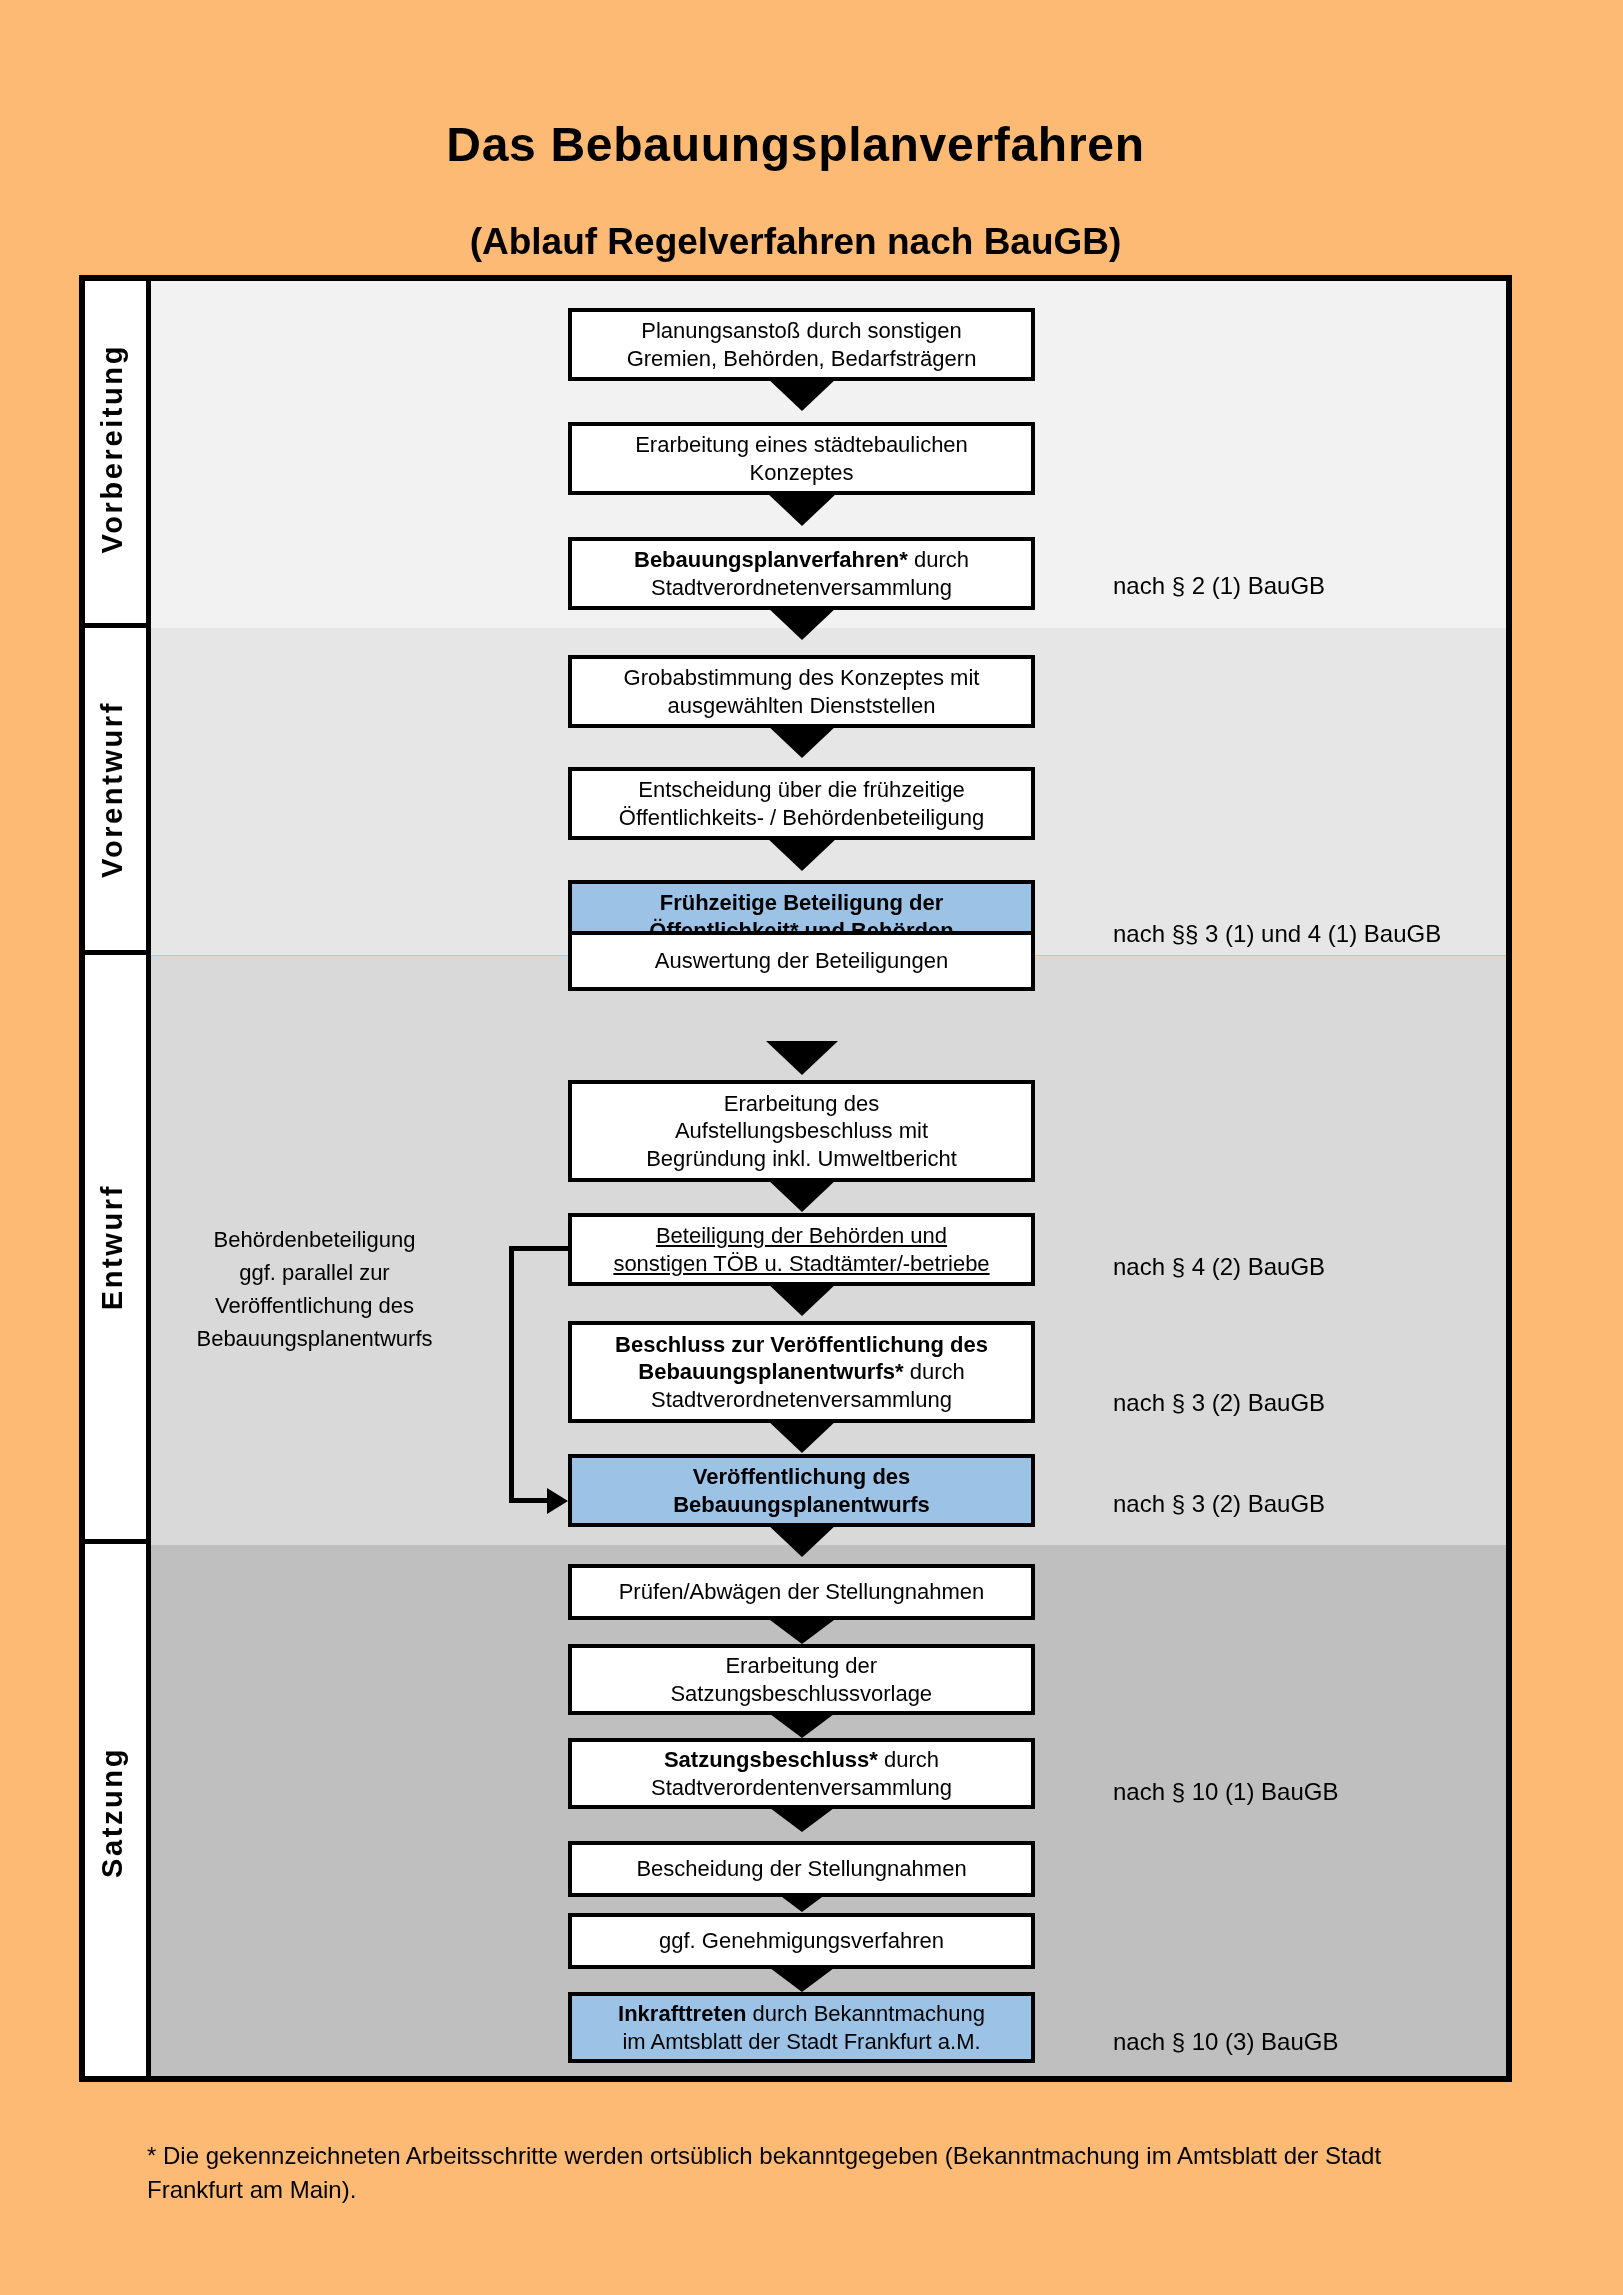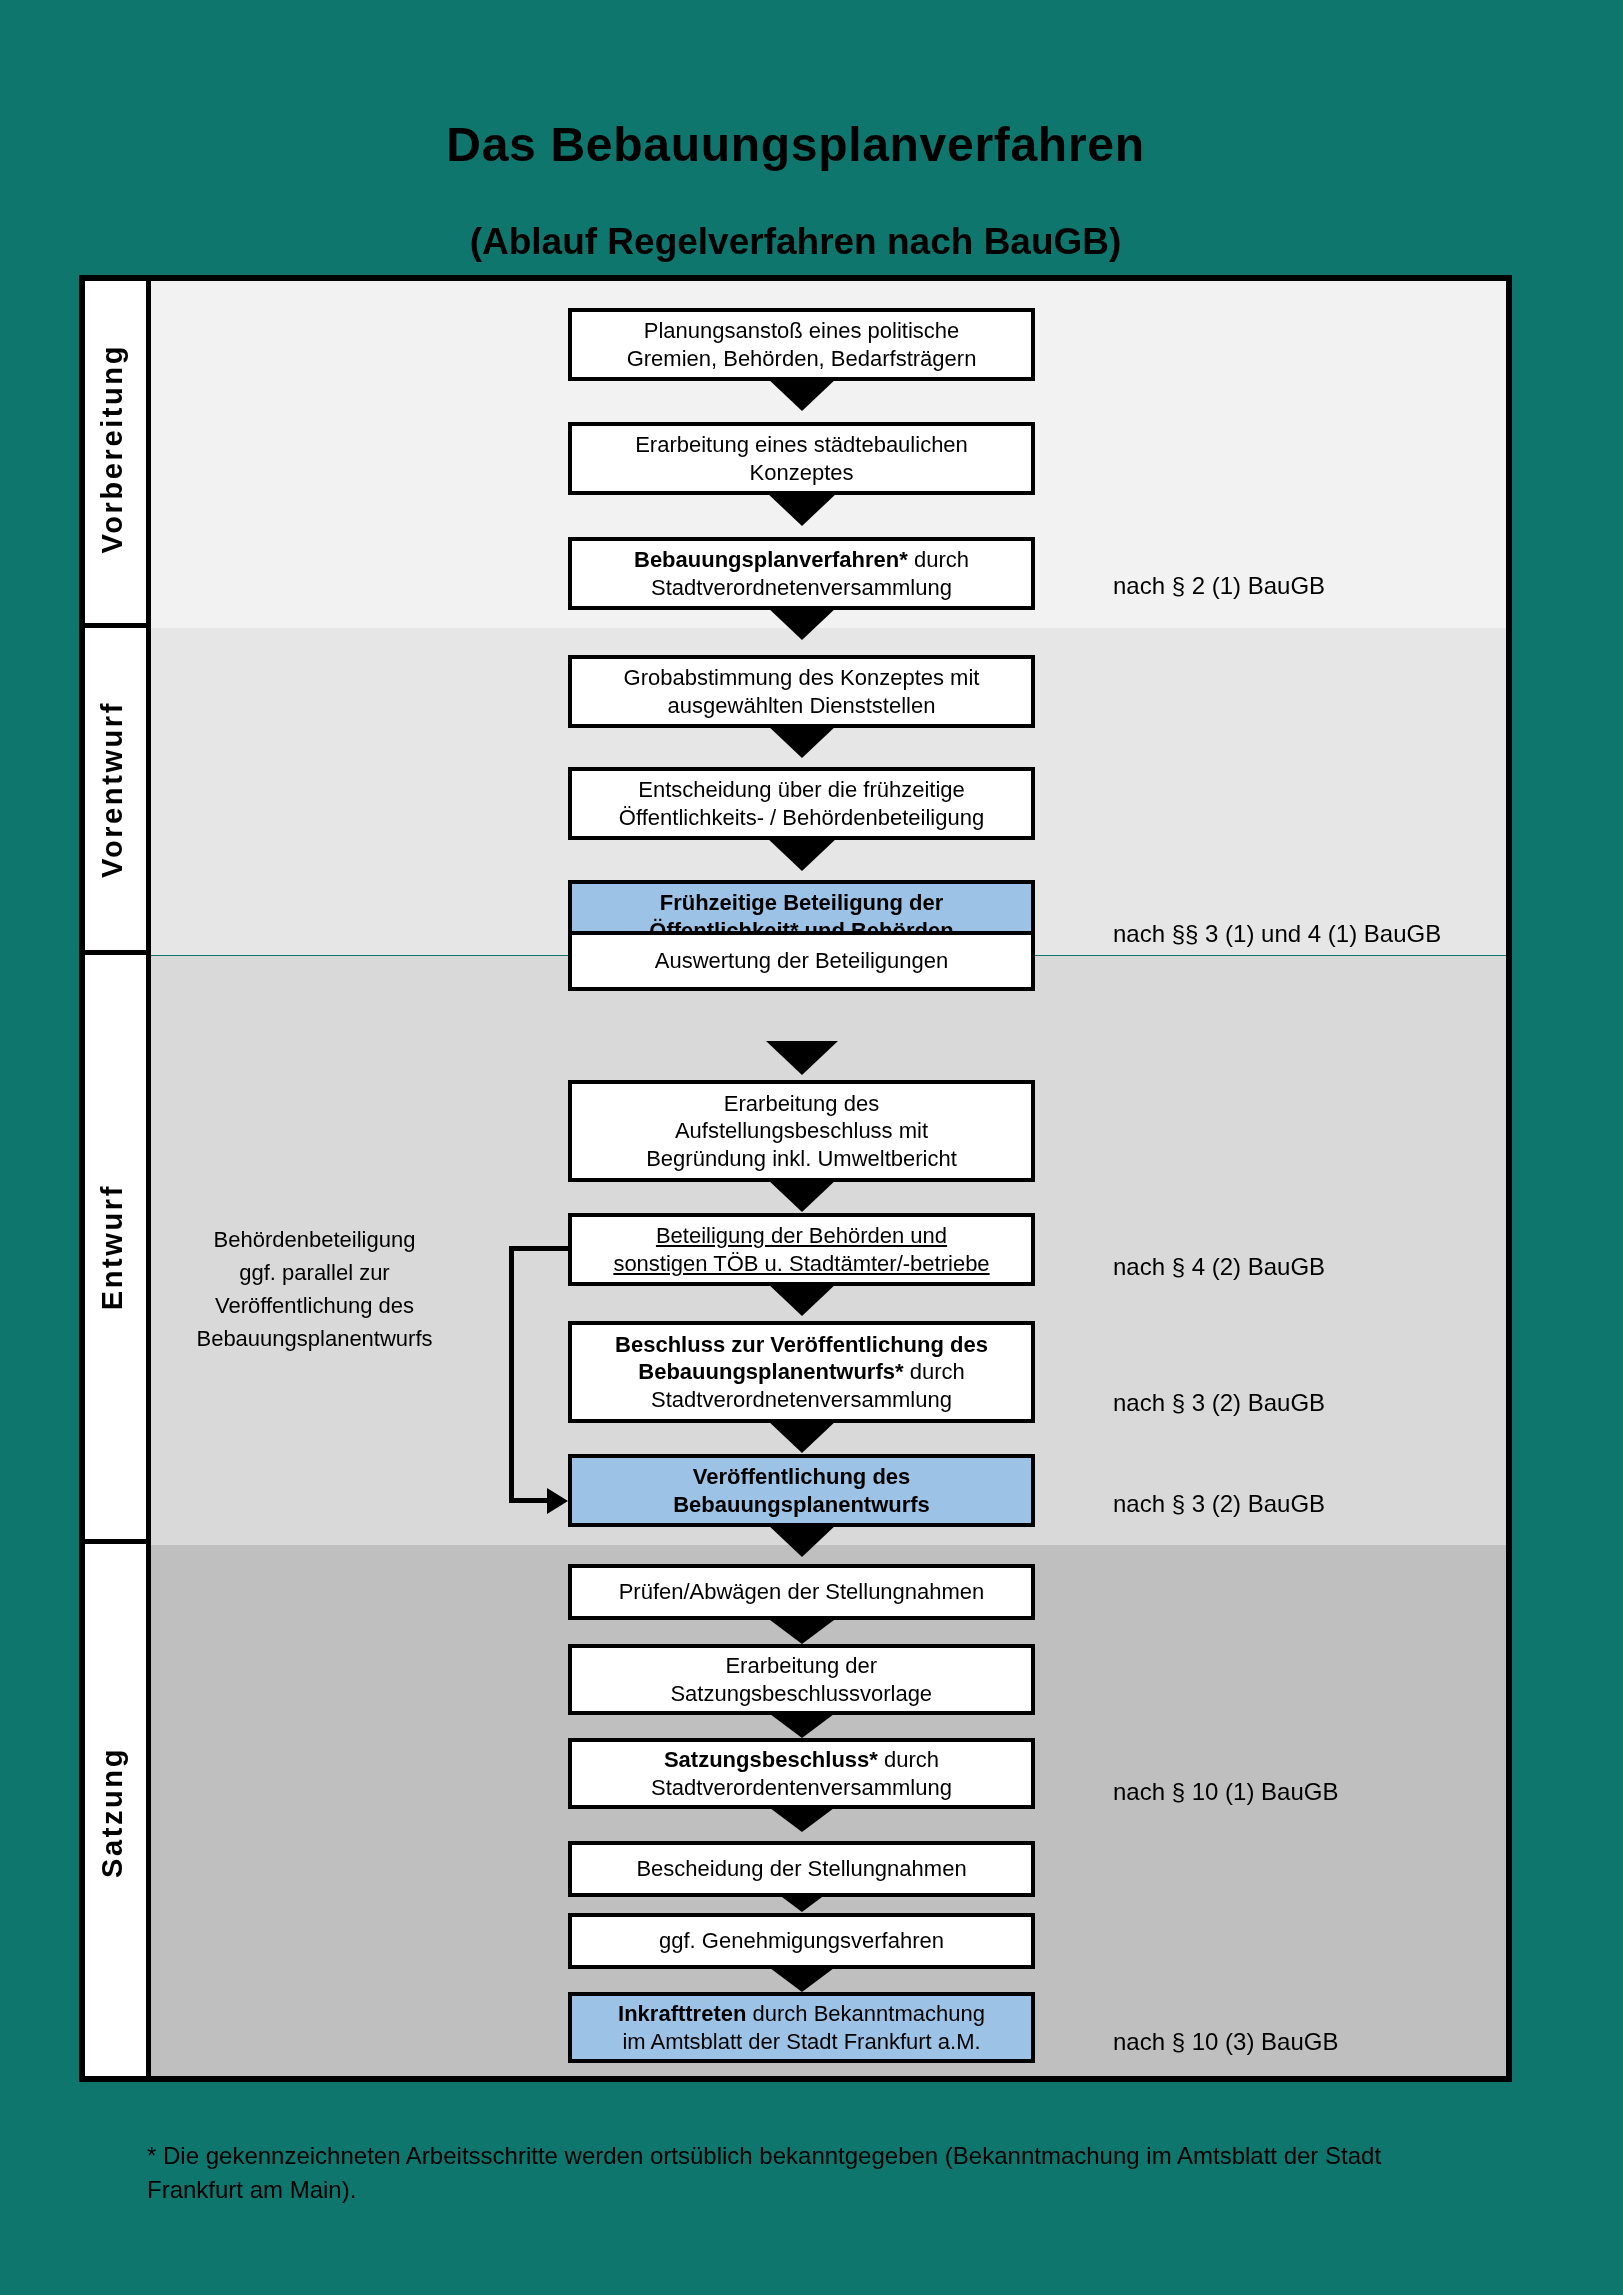--- a/index.html
+++ b/index.html
@@ -1,16 +1,16 @@
 <!DOCTYPE html>
 <html style="font-size:10.5px"><head>
 <meta charset="utf-8">
 <style>
   html,body{margin:0;padding:0;background:#fff;}
-  .page{position:relative;width:1623px;height:2295px;background:#0f766e;
+  .page{position:relative;width:1623px;height:2295px;background:#fdba74;
         font-family:"Liberation Sans",sans-serif;color:#000;overflow:hidden;}
   .title{position:absolute;left:79px;top:117px;width:1433px;text-align:center;
          font-size:48px;font-weight:bold;letter-spacing:0.7px;}
   .subtitle{position:absolute;left:79px;top:221px;width:1433px;text-align:center;
             font-size:37px;font-weight:bold;}
   .chart-border{position:absolute;left:79px;top:275px;width:1433px;height:1807px;
                 border:6.5px solid #000;box-sizing:border-box;pointer-events:none;z-index:30;}
   .stripe{position:absolute;left:151px;width:1361px;z-index:1;}
   .label-col{position:absolute;left:79px;top:275px;width:72px;height:1807px;z-index:2;
              display:flex;flex-direction:column;}
@@ -61,21 +61,21 @@
       <div class="label-cell" style="height: 589px;">
         <div class="label-text">Entwurf</div>
       </div>
       <div class="label-cell" style="height: 537px;">
         <div class="label-text">Satzung</div>
       </div>
     </div>
 
   <div id="nodes">
       <div class="fbox" style="top: 308px; height: 73px;">
-        <div class="fline"><span>Planungsanstoß eines politische</span></div>
+        <div class="fline"><span>Planungsanstoß durch sonstigen</span></div>
         <div class="fline"><span>Gremien, Behörden, Bedarfsträgern</span></div>
       </div>
       <div class="fbox" style="top: 422px; height: 73px;">
         <div class="fline"><span>Erarbeitung eines städtebaulichen</span></div>
         <div class="fline"><span>Konzeptes</span></div>
       </div>
       <div class="fbox" style="top: 537px; height: 73px;">
         <div class="fline"><b>Bebauungsplanverfahren*</b><span> durch</span></div>
         <div class="fline"><span>Stadtverordnetenversammlung</span></div>
       </div>

